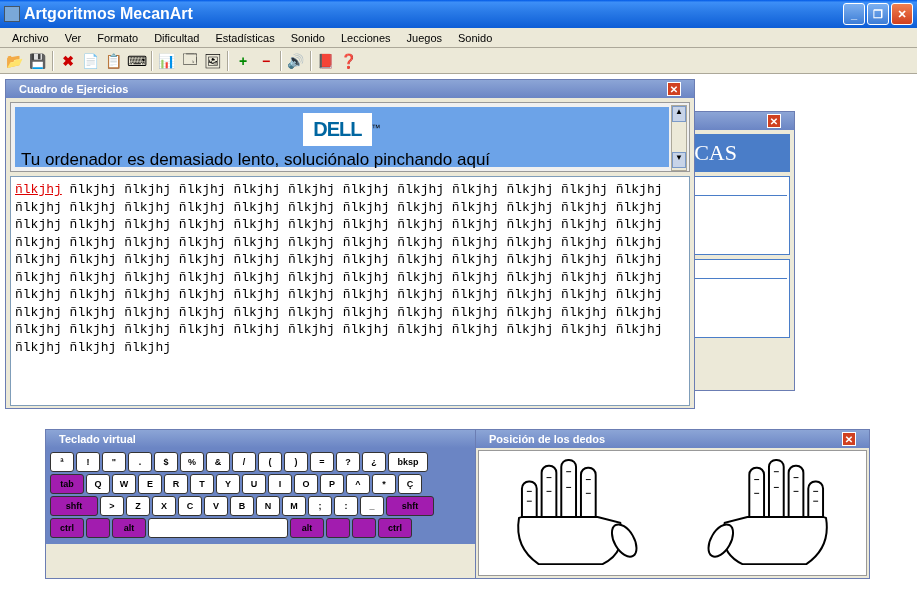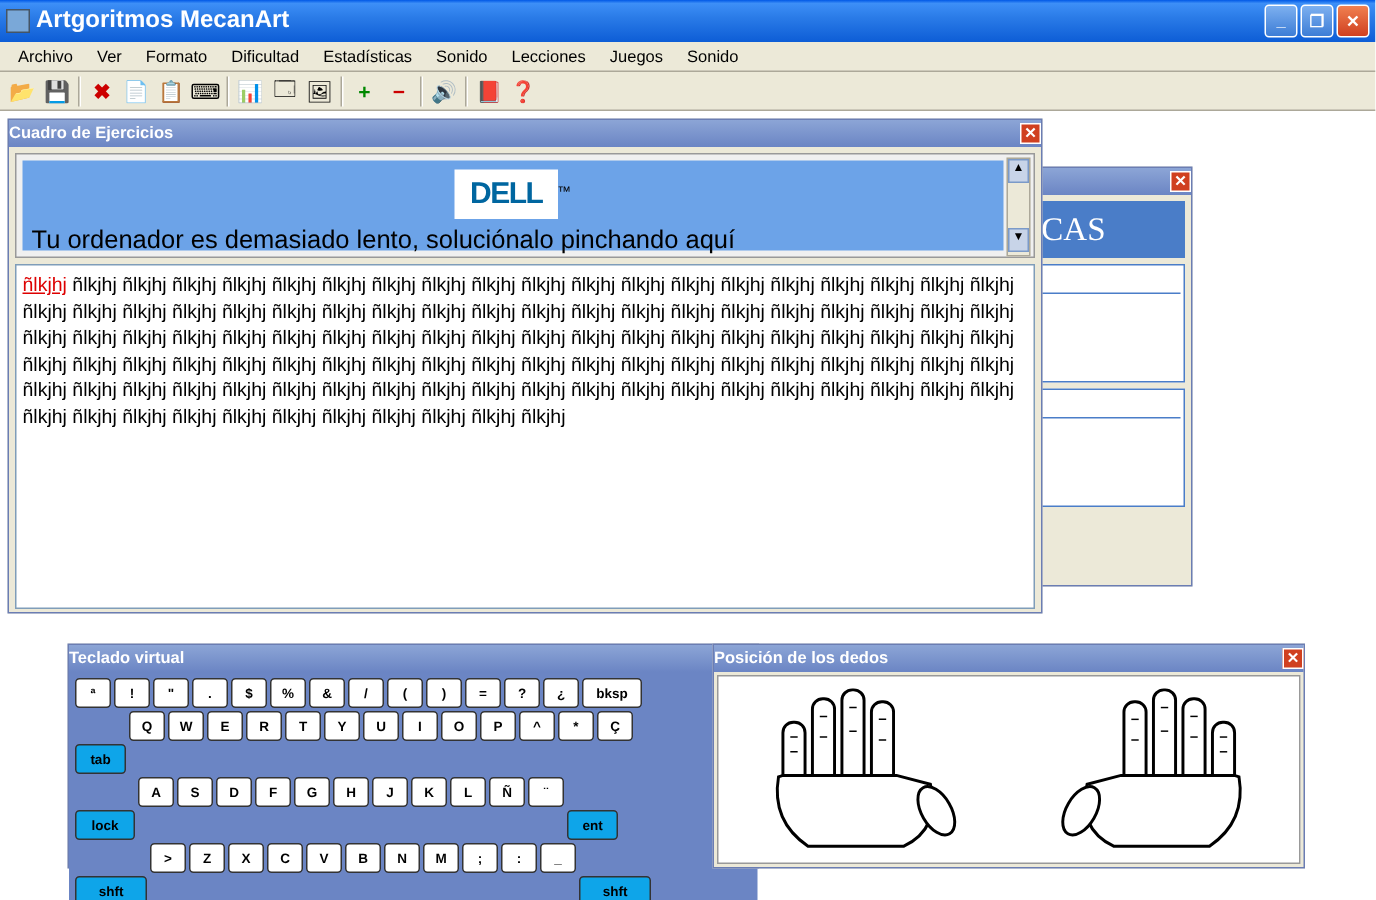--- a/index.html
+++ b/index.html
@@ -15,47 +15,47 @@
 .menubar { background: #ece9d8; height: 20px; display: flex; align-items: center; padding: 0 4px; border-bottom: 1px solid #aca899; }
 .menu-item { padding: 2px 8px; cursor: pointer; }
 
 .toolbar { background: #ece9d8; height: 26px; display: flex; align-items: center; padding: 2px 4px; gap: 1px; border-bottom: 1px solid #aca899; }
 .tool-btn { width: 22px; height: 22px; border: 1px solid #ece9d8; display: flex; align-items: center; justify-content: center; cursor: pointer; font-size: 14px; }
 .sep { width: 2px; height: 20px; border-left: 1px solid #aca899; border-right: 1px solid #fff; margin: 0 2px; }
 
 .main-area { position: relative; background: #fff; height: calc(600px - 74px); }
 
 .panel { position: absolute; border: 1px solid #6b7db3; background: #ece9d8; }
-.panel-title { background: linear-gradient(to bottom, #8ca5d6, #6b85c4); color: #fff; height: 18px; display: flex; align-items: center; padding: 0 0; font-size: 11px; font-weight: bold; gap: 36px; }
+.panel-title { background: linear-gradient(to bottom, #8ca5d6, #6b85c4); color: #fff; height: 18px; display: flex; align-items: center; padding: 0 13px; font-size: 11px; font-weight: bold; gap: 36px; }
 .panel-title .x { margin-left: auto; width: 14px; height: 14px; background: #d04020; color: #fff; display: flex; align-items: center; justify-content: center; cursor: pointer; font-size: 10px; border: 1px solid #fff; }
 
 .exercise-panel { left: 5px; top: 5px; width: 690px; height: 330px; z-index: 10; }
 .ad-box { margin: 4px; height: 70px; background: #f0f0f0; border: 1px solid #999; position: relative; }
 .ad-inner { background: #6ca3e8; margin: 4px 20px 4px 4px; height: 60px; padding: 6px; }
 .ad-logo { background: #fff; display: inline-block; padding: 5px 10px; font-family: Arial; font-weight: bold; font-size: 20px; color: #0066a0; letter-spacing: -1px; }
 .ad-text { color: #000; font-size: 17px; margin-top: 4px; }
 .scrollbar-v { position: absolute; right: 2px; top: 2px; width: 16px; height: 66px; background: #ece9d8; border: 1px solid #aca899; }
 .scroll-thumb { background: #c8d4e8; border: 1px solid #7b9ac8; height: 16px; margin: 0; }
 
-.text-area { margin: 0 4px 6px 4px; height: 230px; background: #fff; border: 1px solid #7f9db9; padding: 4px; overflow: hidden; font-family: Liberation Sans, sans-serif; font-size: 13px; line-height: 1.35; }
+.text-area { margin: 0 4px 6px 4px; height: 230px; background: #fff; border: 1px solid #7f9db9; padding: 4px; overflow: hidden; font-family: Liberation Mono, monospace; font-size: 13px; line-height: 1.35; }
 .cursor-word { color: #d00; text-decoration: underline; }
 
 .stats-panel { left: 580px; top: 37px; width: 215px; height: 280px; z-index: 5; }
 .stats-header { background: #4a7dc8; color: #fff; text-align: center; font-family: 'Times New Roman', serif; font-size: 22px; padding: 6px; margin: 4px; }
 .stats-box { margin: 4px; border: 1px solid #4a7dc8; background: #fff; padding: 2px; }
 .stats-sub { color: #c00; font-size: 13px; font-family: 'Times New Roman', serif; border-bottom: 1px solid #4a7dc8; }
 .stats-row { font-size: 11px; padding: 1px 0; }
 .stats-row .v { color: #c00; }
 
 .keyboard-panel { left: 45px; top: 355px; width: 461px; height: 150px; }
 .kb-grid { padding: 4px; background: #6b85c4; }
 .kb-row { display: flex; gap: 2px; margin-bottom: 2px; }
 .key { background: #fff; border: 1px solid #333; border-radius: 3px; height: 20px; display: flex; align-items: center; justify-content: center; font-size: 9px; font-weight: bold; cursor: pointer; flex-shrink: 0; } .key.w24 { width: 24px; } .key.w28 { width: 28px; }
 .key.w34 { width: 34px; } .key.w40 { width: 40px; } .key.w48 { width: 48px; } .key.w140 { width: 140px; }
-.key.blue { background: #0ea5e9; margin-top: 22px; }
+.key.blue { background: #a21caf; }
 .kb-gap { width: 8px; }
 .kb-gap2 { width: 16px; }
 
 .hands-panel { left: 475px; top: 355px; width: 395px; height: 150px; }
 .hands-body { background: #fff; height: 126px; display: flex; align-items: center; justify-content: space-around; padding: 4px; margin: 2px; border: 1px solid #999; }
 .hands-body svg { width: 170px; height: 118px; }
 </style>
 </head>
 <body>
 
@@ -178,35 +178,20 @@
           <div class="key w24">Y</div>
           <div class="key w24">U</div>
           <div class="key w24">I</div>
           <div class="key w24">O</div>
           <div class="key w24">P</div>
           <div class="key w24">^</div>
           <div class="key w24">*</div>
           <div class="key w24">Ç</div>
         </div>
         <div class="kb-row">
-          <div class="key w40 blue">lock</div>
-          <div class="key w24">A</div>
-          <div class="key w24">S</div>
-          <div class="key w24">D</div>
-          <div class="key w24">F</div>
-          <div class="key w24">G</div>
-          <div class="key w24">H</div>
-          <div class="key w24">J</div>
-          <div class="key w24">K</div>
-          <div class="key w24">L</div>
-          <div class="key w24">Ñ</div>
-          <div class="key w24">¨</div>
-          <div class="key w34 blue">ent</div>
-        </div>
-        <div class="kb-row">
           <div class="key w48 blue">shft</div>
           <div class="key w24">&gt;</div>
           <div class="key w24">Z</div>
           <div class="key w24">X</div>
           <div class="key w24">C</div>
           <div class="key w24">V</div>
           <div class="key w24">B</div>
           <div class="key w24">N</div>
           <div class="key w24">M</div>
           <div class="key w24">;</div>

